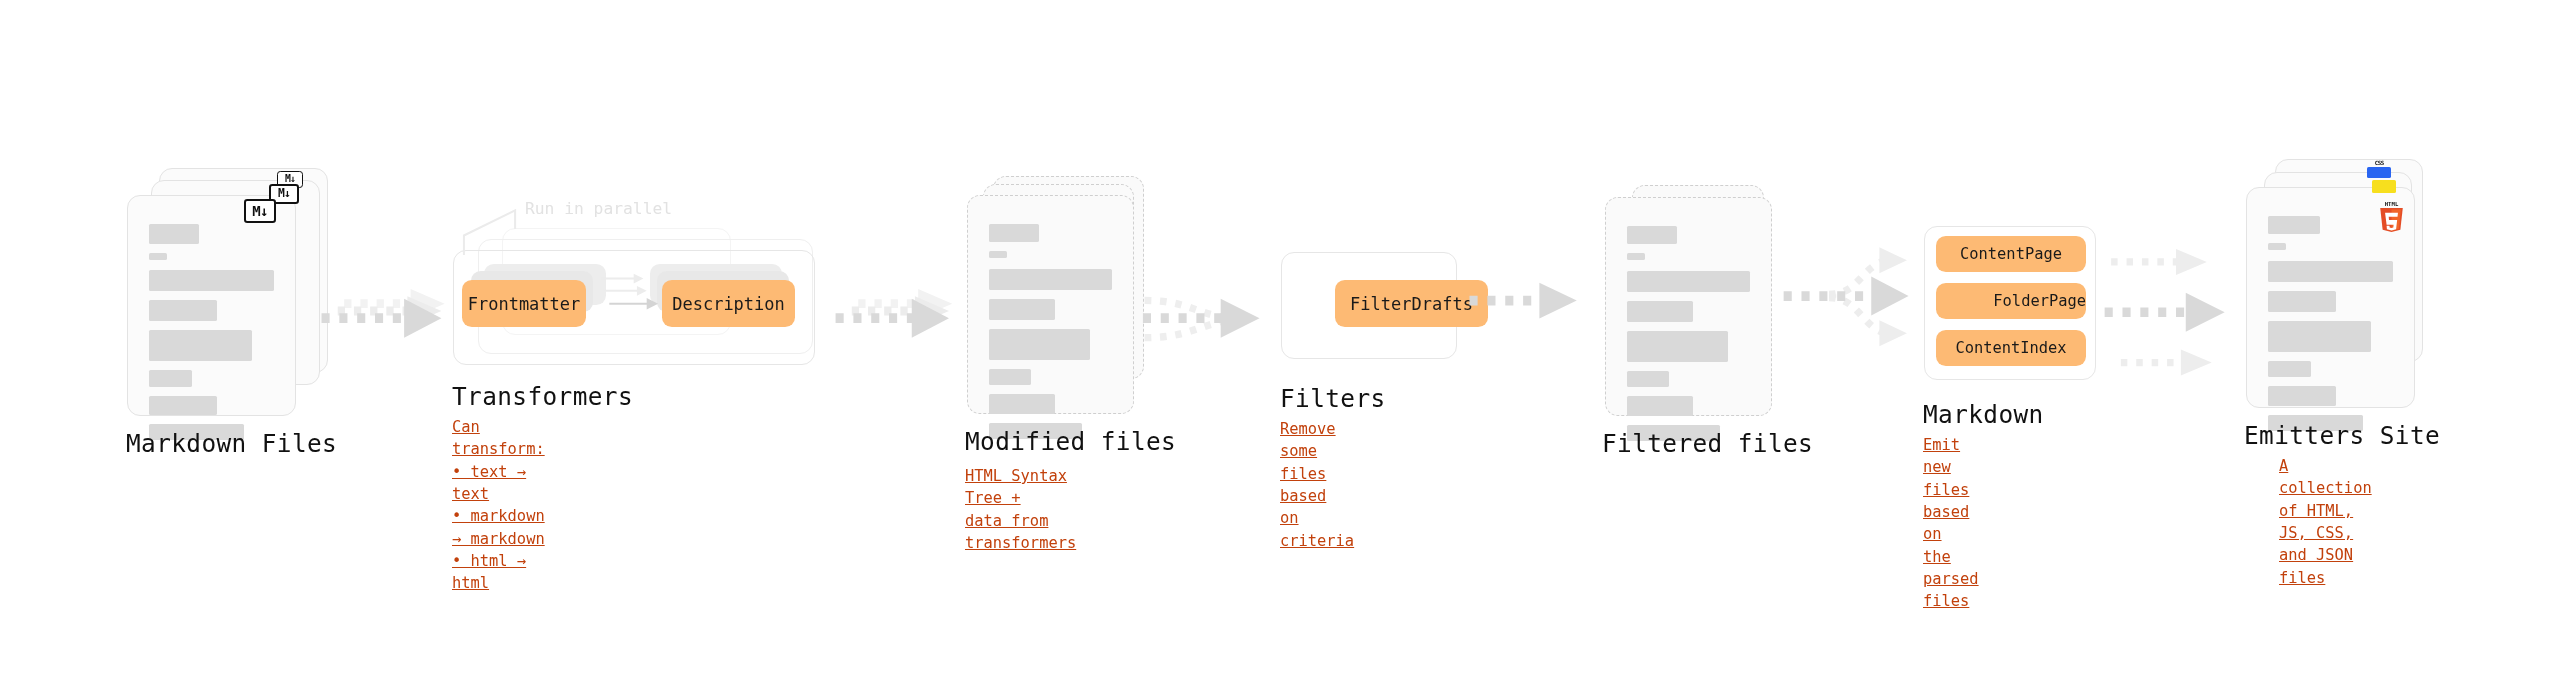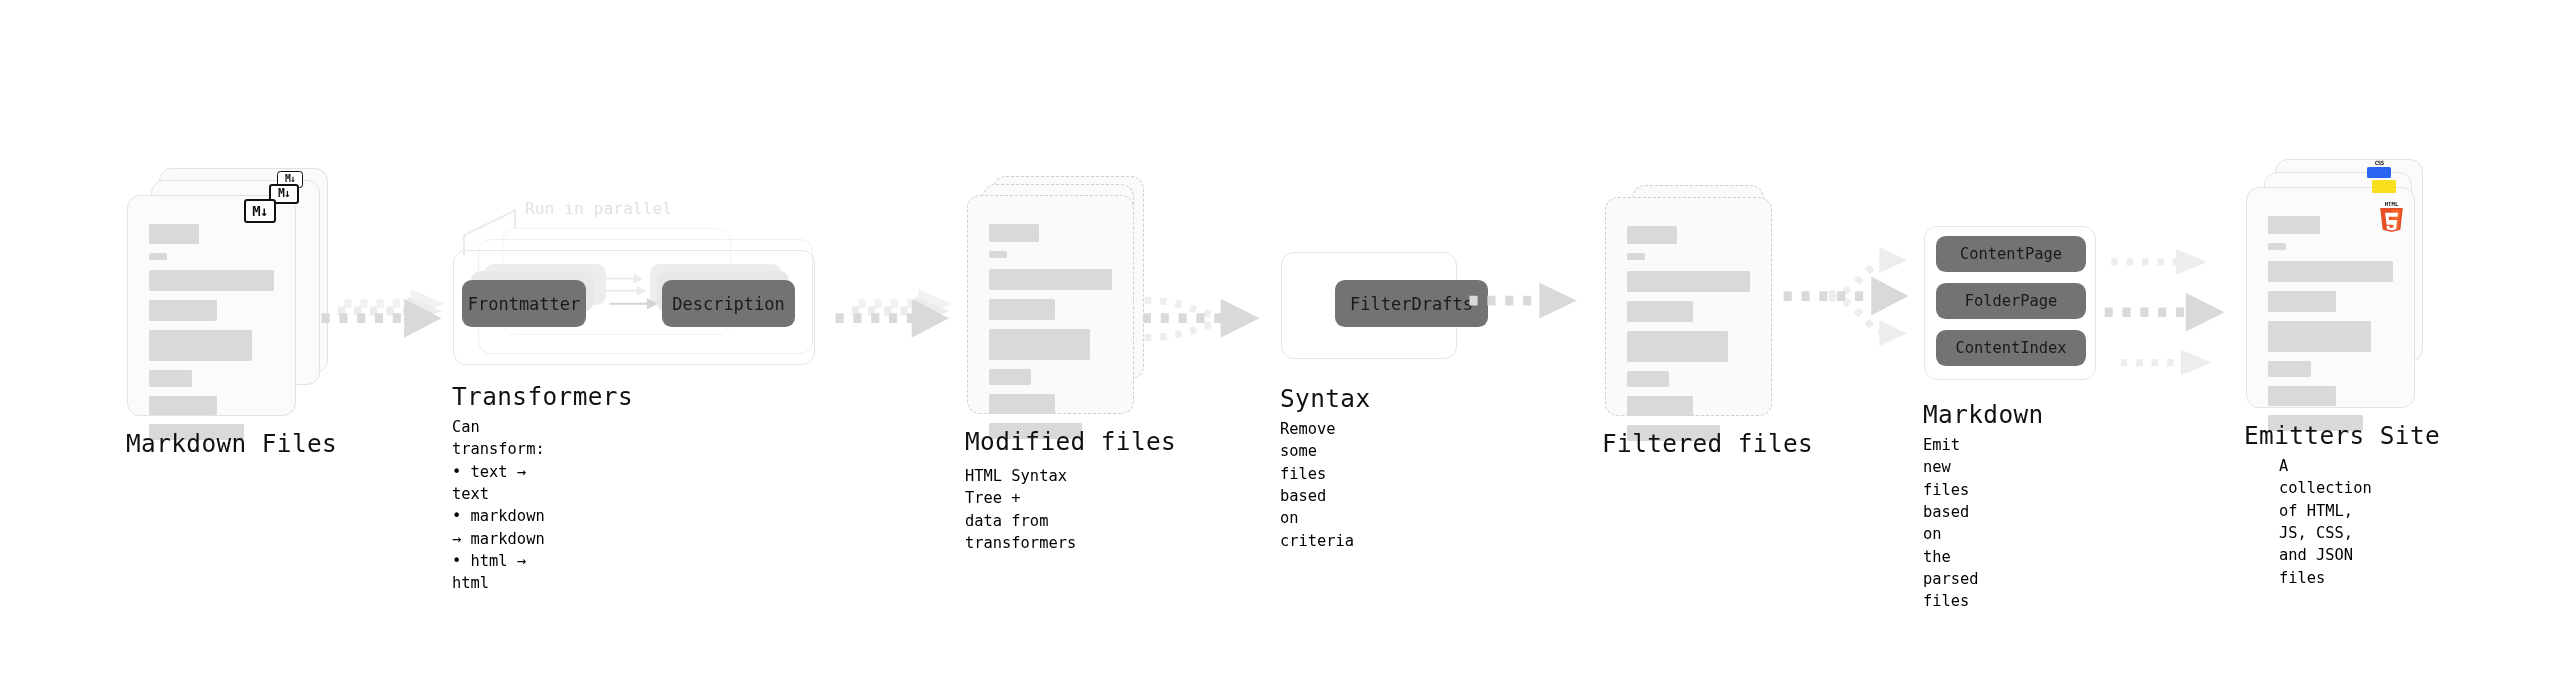--- a/index.html
+++ b/index.html
@@ -27,29 +27,29 @@
   .css-badge::after{content:"CSS";position:absolute;left:0;right:0;top:-7.3px;font-size:5.7px;
                     font-weight:bold;color:#111;text-align:center;letter-spacing:-0.4px;}
   .js-badge{background:#f7df1e;}
   .html5{position:absolute;width:29px;height:34px;}
 
   
   .groupbox{position:absolute;box-sizing:border-box;border:1.6px solid #e6e6e6;border-radius:13px;background:transparent;}
   .groupbox.ghost1{border-color:#efefef;}
   .groupbox.ghost2{border-color:#f4f4f4;}
 
-  .pill{position:absolute;box-sizing:border-box;background:#737373;border-radius:9.8px;
+  .pill{position:absolute;box-sizing:border-box;background:#fdba74;border-radius:9.8px;
         display:flex;align-items:center;justify-content:center;font-size:17px;color:#1a1a1a;
         letter-spacing:0px;white-space:nowrap;}
   .pill.g1{background:#e8e8e8;color:transparent;}
   .pill.g2{background:#ededed;color:transparent;}
 
   
   .title{position:absolute;font-size:24.4px;color:#111;white-space:nowrap;letter-spacing:0.4px;}
-  .sub{position:absolute;font-size:15.4px;line-height:1.45;color:#000000;white-space:pre-line;}
+  .sub{position:absolute;font-size:15.4px;line-height:1.45;color:#c2410c;white-space:pre-line;text-decoration:underline;}
   .faint{position:absolute;font-size:16.3px;color:#e2e2e2;white-space:nowrap;}
 
   
   svg.ar{position:absolute;overflow:visible;}
 </style>
 </head>
 <body>
 
 <div class="stage">
 
@@ -179,21 +179,21 @@
       <path d="M6 62 H110"></path>
     </g>
     <polygon points="102,38 150,62 102,86" fill="#d9d9d9"></polygon>
   </svg>
 
   <div class="node">
     <div class="groupbox" style="left:1281px;top:252px;width:176px;height:107px;"></div>
     <div class="pill" style="left:1294px;top:280px;width:153px;height:47px;margin-left:41px;">
       <span>FilterDrafts</span>
     </div>
-    <div class="title" style="left:1280px;top:384px;">Syntax</div>
+    <div class="title" style="left:1280px;top:384px;">Filters</div>
     <div class="sub" style="left:1280px;top:418px;">Remove some files based
 on criteria</div>
   </div>
 
   <svg class="ar" style="left:1463px;top:276px;width:130px;height:49px;" viewBox="0 0 160 60">
     <g fill="none" stroke="#d9d9d9" stroke-width="12" stroke-dasharray="10 12">
       <path d="M8 30 H100"></path>
     </g>
     <polygon points="94,8 140,30 94,52" fill="#d9d9d9"></polygon>
   </svg>
@@ -226,21 +226,21 @@
       <path d="M4 74 H120"></path>
     </g>
     <polygon points="112,50 158,74 112,98" fill="#d9d9d9"></polygon>
   </svg>
 
   <div class="node">
     <div class="groupbox" style="left:1924px;top:226px;width:172px;height:154px;"></div>
     <div class="pill" style="left:1936px;top:236px;width:150px;height:36px;font-size:15.4px;">
       <span>ContentPage</span>
     </div>
-    <div class="pill" style="left:1936px;top:283px;width:150px;height:36px;font-size:15.4px;">
+    <div class="pill" style="left:1936px;top:283px;width:150px;height:36px;font-size:15.4px;justify-content:flex-end;">
       <span>FolderPage</span>
     </div>
     <div class="pill" style="left:1936px;top:330px;width:150px;height:36px;font-size:15.4px;align-items:center;">
       <span>ContentIndex</span>
     </div>
     <div class="title" style="left:1923px;top:400px;">Markdown</div>
     <div class="sub" style="left:1923px;top:434px;">Emit new files based on
 the parsed files</div>
   </div>
 

